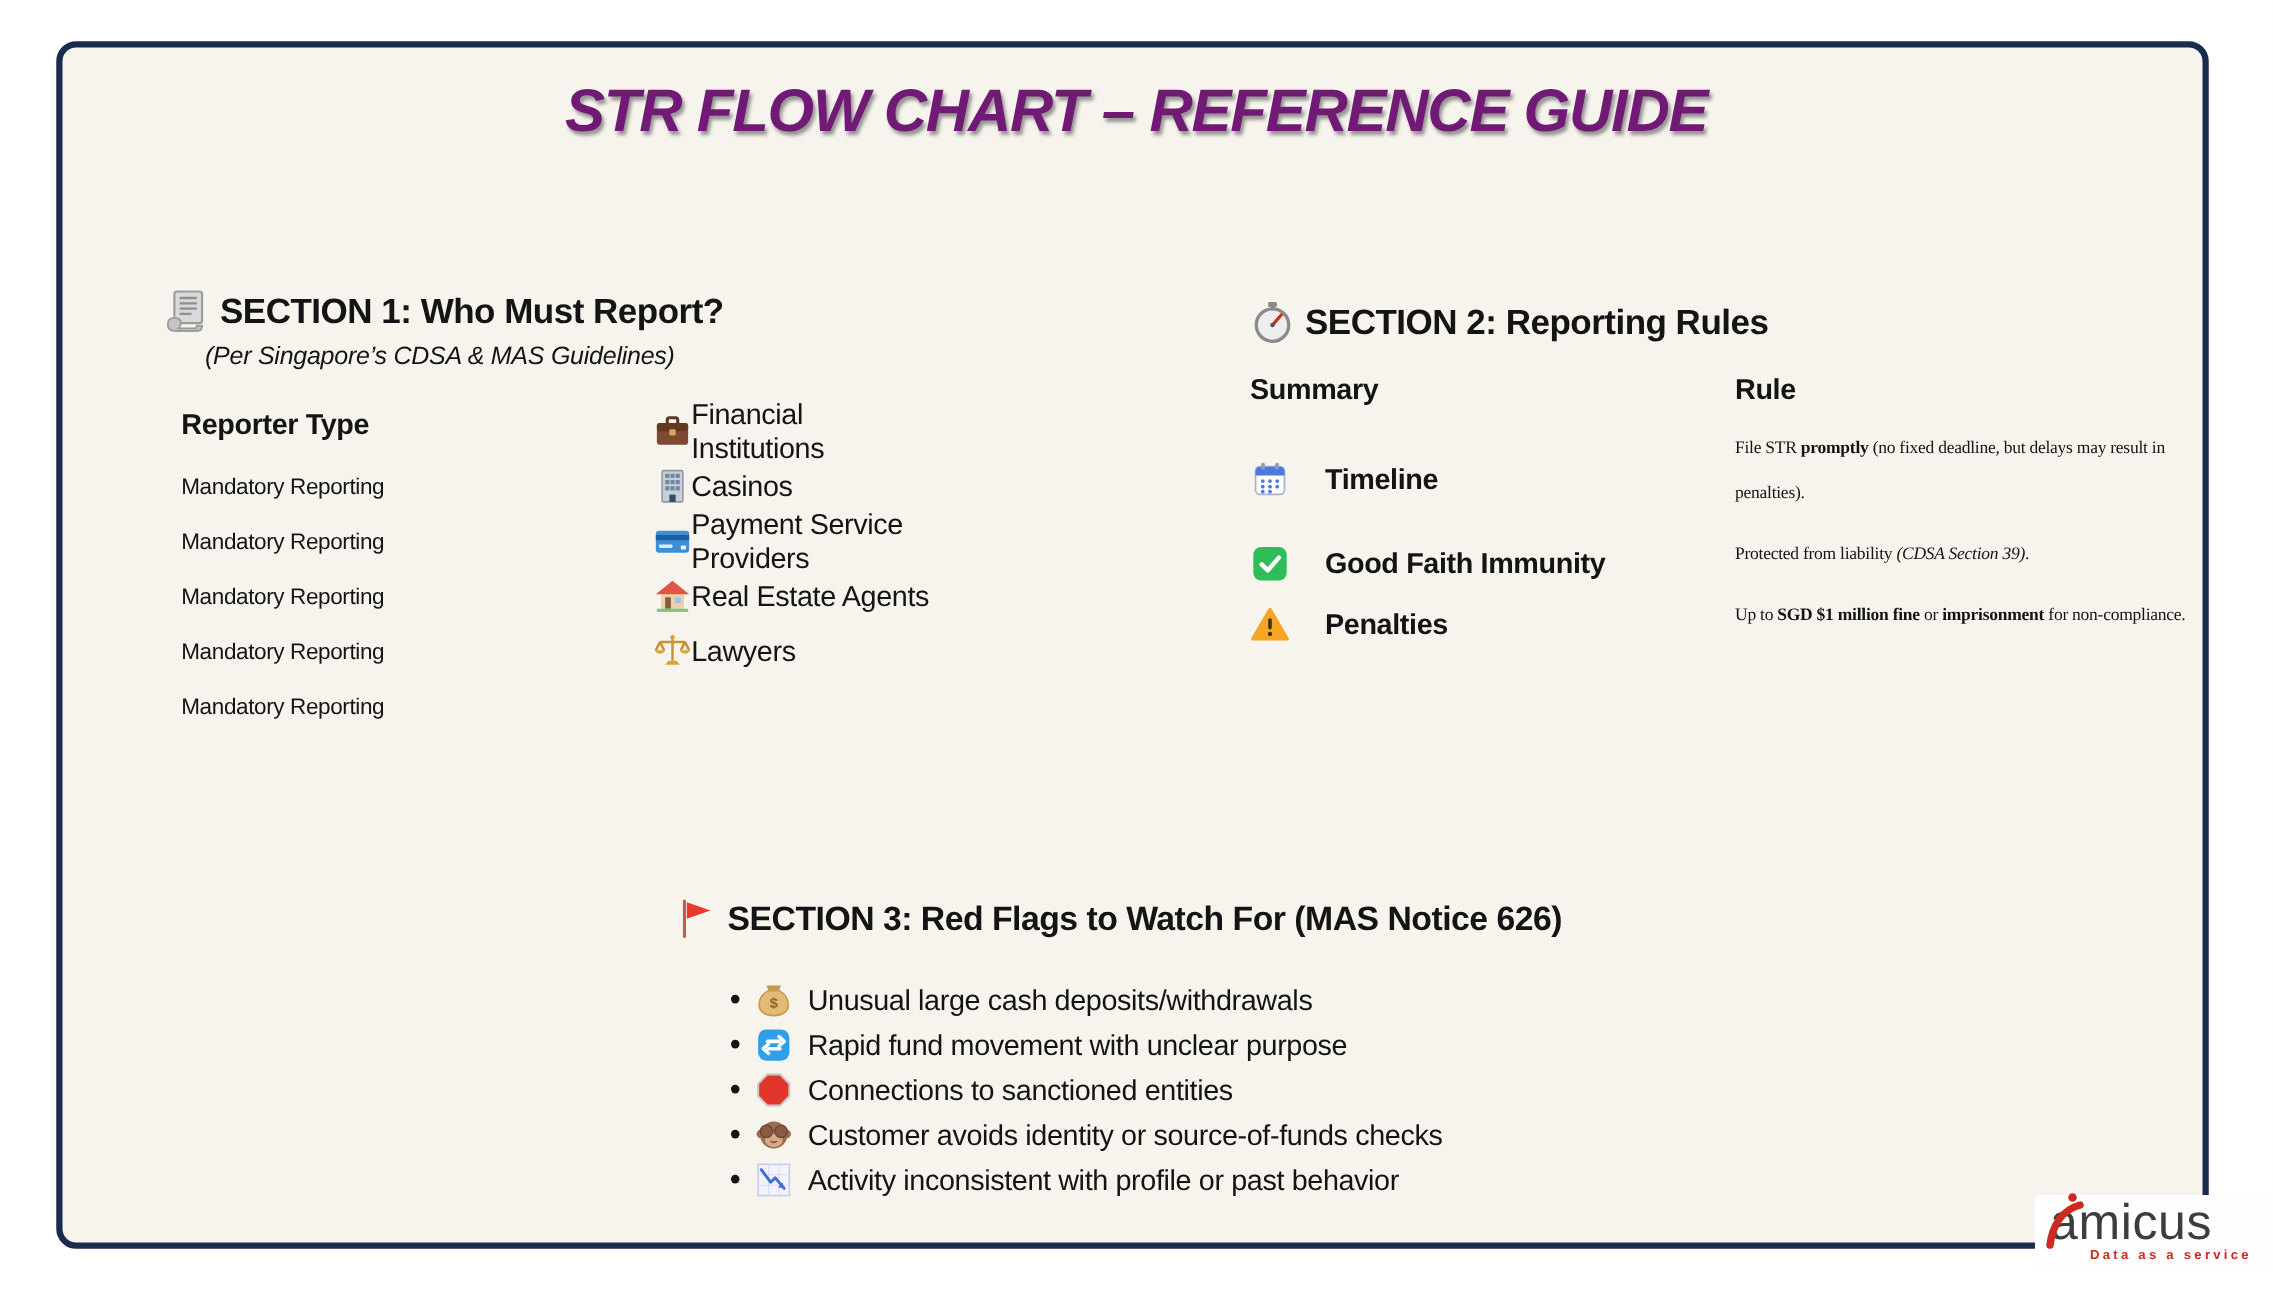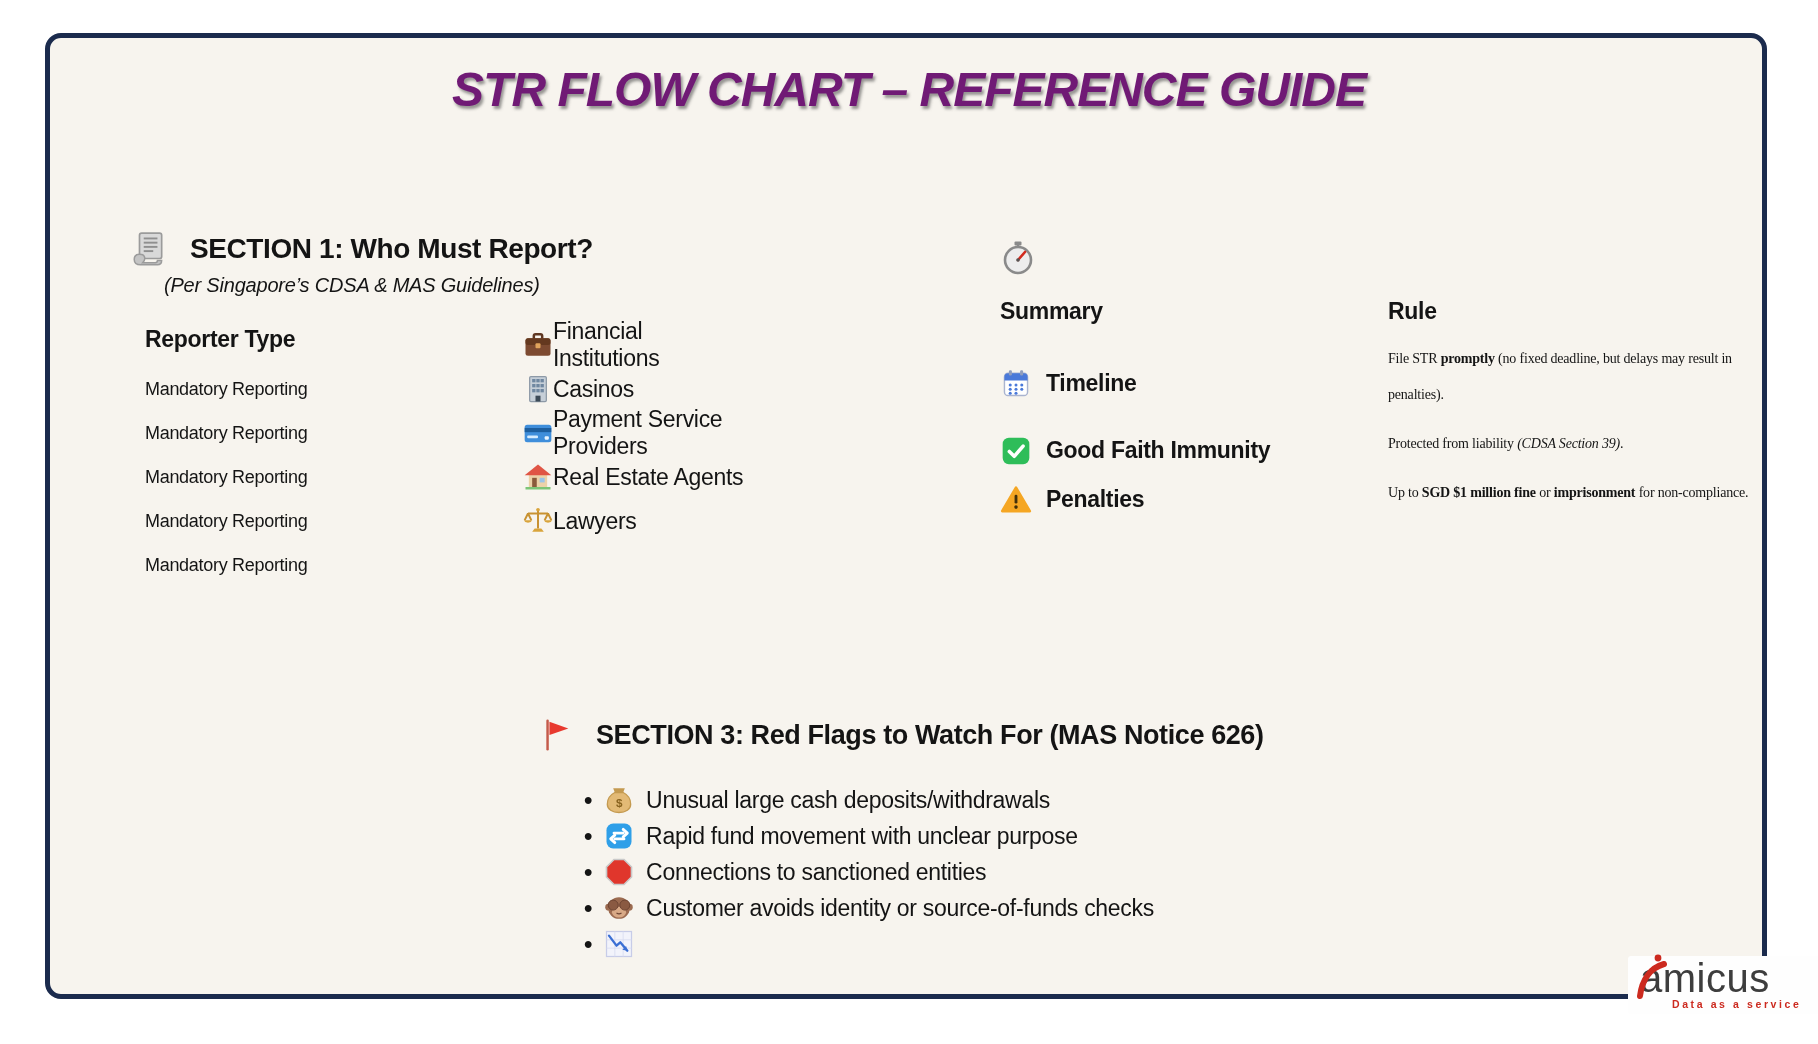--- a/index.html
+++ b/index.html
@@ -6,37 +6,37 @@
   body{width:1818px;height:1044px;font-family:"Liberation Sans",sans-serif;color:#141414;}
   .stage{position:relative;width:1818px;height:1044px;overflow:hidden;}
 
   .card{position:absolute;left:45px;top:33px;width:1722px;height:966px;
         background:#f7f4ee;border:5px solid #1b2b4d;border-radius:16px;box-sizing:border-box;}
 
   .title{position:absolute;left:0;top:62px;width:100%;text-align:center;
          font-size:48px;font-weight:700;font-style:italic;letter-spacing:-1px;color:#701a75;
          text-shadow:2px 3px 3px rgba(70,70,70,.55);}
 
-  .sec-head{display:flex;align-items:center;gap:22px;font-weight:700;letter-spacing:-.4px;}
+  .sec-head{display:flex;align-items:center;gap:8px;font-weight:700;letter-spacing:-.4px;}
   .sec-head .ttl{font-size:28px;}
   .ic{display:inline-flex;align-items:center;justify-content:center;flex:0 0 auto;}
 
   
   .sec1{position:absolute;left:130px;top:230px;width:620px;}
   .sec1-sub{margin:6px 0 0 34px;font-style:italic;font-size:20px;letter-spacing:-.2px;}
   .tbl1{margin:26px 0 0 15px;display:grid;grid-template-columns:378px auto;align-items:center;}
   .tbl1 .hcell{font-size:23px;font-weight:700;letter-spacing:-.3px;padding-bottom:12px;}
   .tbl1 .tcell{display:flex;align-items:center;height:44px;font-size:23px;letter-spacing:-.3px;}
   .tbl1 .ocell{height:44px;display:flex;align-items:center;font-size:18px;letter-spacing:-.3px;}
 
   
   .sec2{position:absolute;left:1000px;top:240px;width:775px;}
   .tbl2{margin-top:22px;display:grid;grid-template-columns:388px 378px;}
   .tbl2 .hcell{font-size:23px;font-weight:700;letter-spacing:-.3px;padding-bottom:16px;}
-  .rulecell{display:flex;align-items:center;gap:14px;font-size:23px;font-weight:700;letter-spacing:-.3px;}
+  .rulecell{display:flex;align-items:center;gap:28px;font-size:23px;font-weight:700;letter-spacing:-.3px;}
   .sumcell{font-size:14px;line-height:36px;letter-spacing:-.2px;padding-bottom:13px;font-family:Liberation Serif, serif;}
   .sumcell b{font-weight:700;}
   .sumcell i{font-style:italic;}
 
   
   .sec3{position:absolute;left:540px;top:718px;width:1000px;}
   .sec3 .ttl{font-size:27px;}
   .rflist{margin:30px 0 0 44px;}
   .rfitem{display:flex;align-items:center;gap:12px;height:36px;font-size:23px;letter-spacing:-.3px;}
   .dot{font-size:24px;font-weight:700;line-height:1;}
@@ -165,20 +165,21 @@
     <div class="sec-head">
       <span class="ic">
         <svg width="36" height="36" viewBox="0 0 36 36">
           <rect x="14.5" y="1.5" width="7" height="4" rx="1" fill="#8a8a8a"></rect>
           <line x1="18" y1="5" x2="18" y2="8" stroke="#8a8a8a" stroke-width="2.4"></line>
           <circle cx="18" cy="20" r="13" fill="#ededed" stroke="#8a8a8a" stroke-width="2.6"></circle>
           <line x1="18" y1="20" x2="25" y2="12" stroke="#d22a1e" stroke-width="2.6" stroke-linecap="round"></line>
           <circle cx="18" cy="20" r="1.8" fill="#555"></circle>
         </svg>
       </span>
+      <span class="ttl">SECTION 2: Reporting Rules</span>
     </div>
 
     <div class="tbl2">
       <div class="hcell">Summary</div>
       <div class="hcell">Rule</div>
 
       <div class="rulecell">
         <span class="ic">
           <svg width="32" height="32" viewBox="0 0 36 36">
             <rect x="5" y="6" width="26" height="25" rx="4" fill="#ffffff" stroke="#aab4cf" stroke-width="1.6"></rect>
@@ -294,20 +295,21 @@
             <g stroke="#d9dcf0" stroke-width="1">
               <line x1="13" y1="3" x2="13" y2="33"></line>
                 <line x1="23" y1="3" x2="23" y2="33"></line>
               <line x1="3" y1="13" x2="33" y2="13"></line>
                 <line x1="3" y1="23" x2="33" y2="23"></line>
             </g>
             <path d="M6 8 L15 20 L19.5 16 L28 26" fill="none" stroke="#3b6fd4" stroke-width="2.8" stroke-linecap="round" stroke-linejoin="round"></path>
             <path d="M28 26 l-6 -1 l4.5 -4.5 z" fill="#3b6fd4"></path>
           </svg>
         </span>
+        <span>Activity inconsistent with profile or past behavior</span>
       </div>
     </div>
   </div>
 
   <div class="logo">
     <div class="logo-row">
       <span class="logo-swoosh">
         <svg width="36" height="52" viewBox="0 0 36 52">
           <path d="M6 46 C8 30 16 18 30 14" fill="none" stroke="#cc2a1f" stroke-width="6" stroke-linecap="round"></path>
           <circle cx="24" cy="8" r="3.4" fill="#cc2a1f"></circle>

